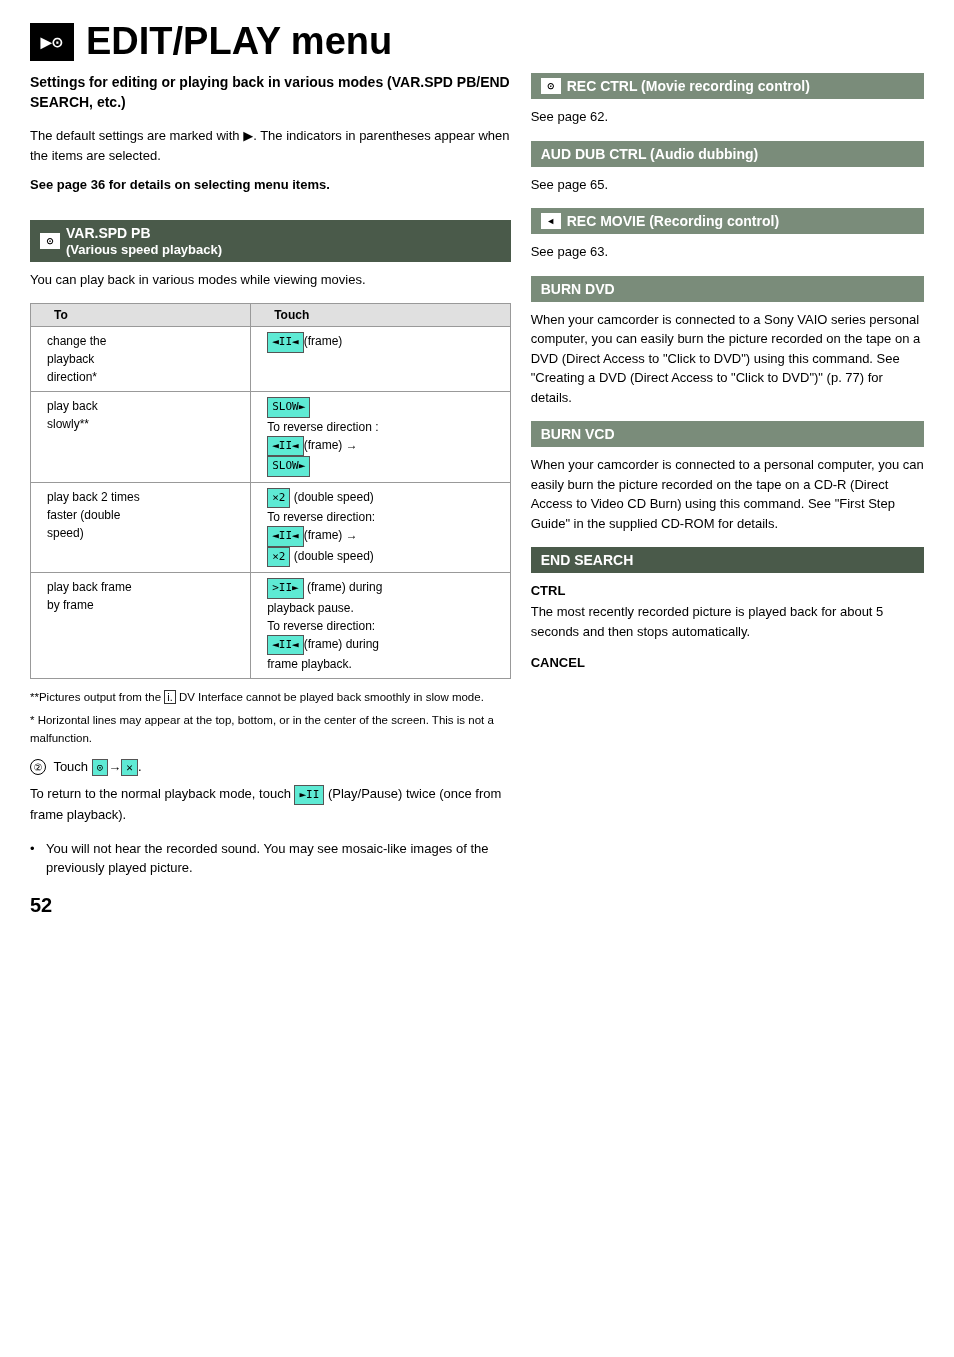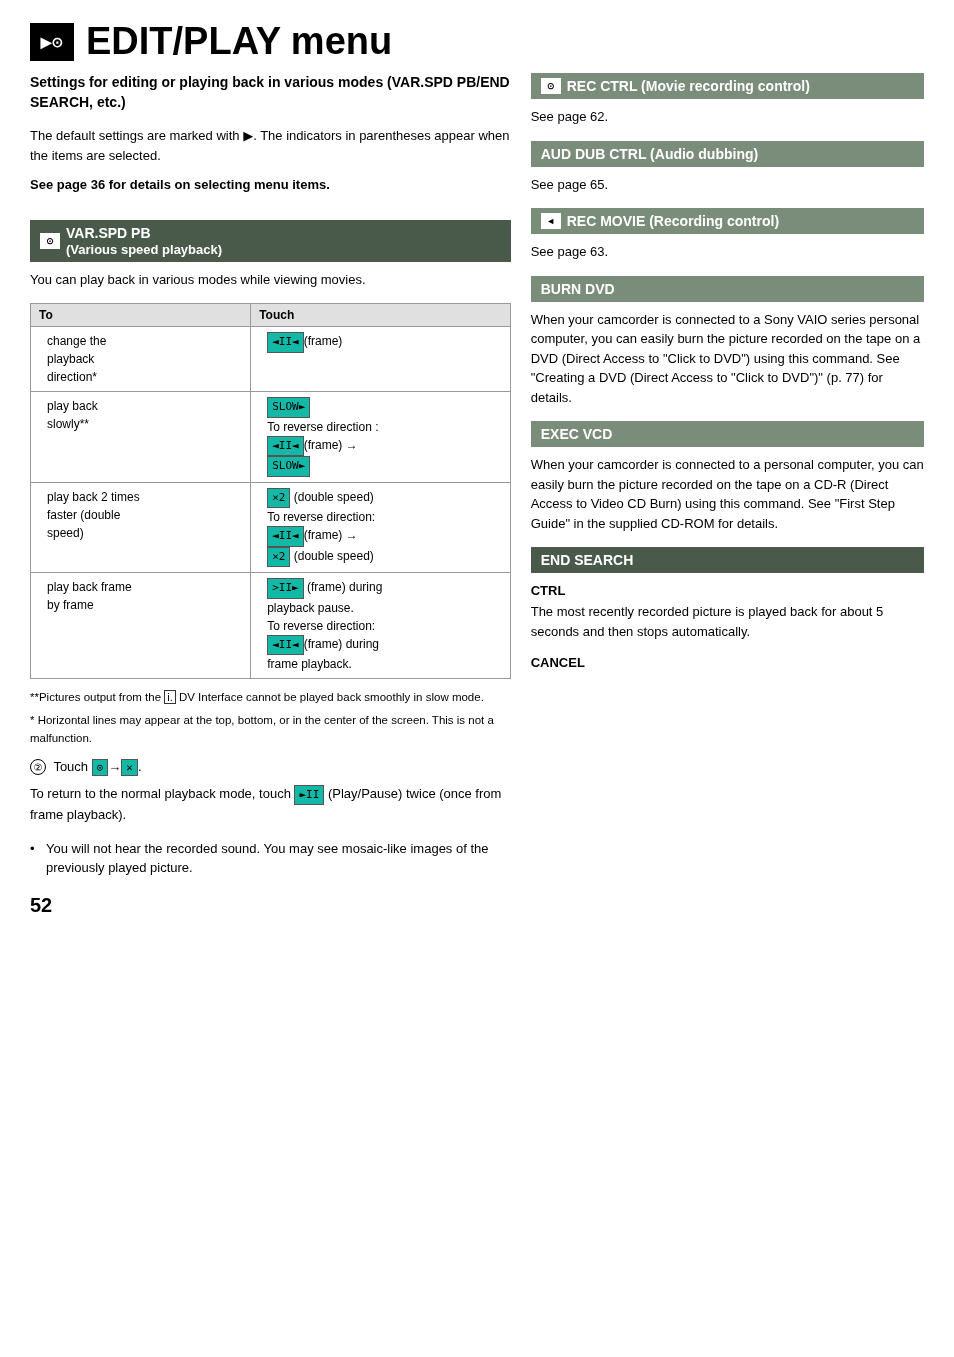--- a/index.html
+++ b/index.html
@@ -101,21 +101,21 @@
     }
     table {
       border-collapse: collapse;
       width: 100%;
       margin-bottom: 10px;
       font-size: 12px;
     }
     table th {
       background: #e0e0e0;
       border: 1px solid #999;
-      padding: 4px 8px;
+      padding: 4px 23px;
       font-weight: bold;
       text-align: left;
     }
     table td {
       border: 1px solid #999;
       padding: 5px 16px;
       vertical-align: top;
       line-height: 1.5;
     }
     .footnote {
@@ -125,21 +125,21 @@
     }
     .footnote-block {
       margin-bottom: 12px;
     }
     .btn-icon {
       display: inline-block;
       border: 1px solid #555;
       padding: 1px 4px;
       font-size: 11px;
       font-family: monospace;
-      background: #14b8a6;
+      background: #5eead4;
       white-space: nowrap;
     }
     .step2 {
       font-size: 13px;
       margin-bottom: 8px;
     }
     .bullet {
       font-size: 13px;
       margin-bottom: 8px;
       padding-left: 16px;
@@ -301,21 +301,21 @@
       <span>REC MOVIE (Recording control)</span>
     </div>
     <div class="section-text">See page 63.</div>
 
     <div class="section-header medium">
       <span>BURN DVD</span>
     </div>
     <div class="section-text">When your camcorder is connected to a Sony VAIO series personal computer, you can easily burn the picture recorded on the tape on a DVD (Direct Access to "Click to DVD") using this command. See "Creating a DVD (Direct Access to "Click to DVD")" (p. 77) for details.</div>
 
     <div class="section-header medium">
-      <span>EXEC VCD</span>
+      <span>BURN VCD</span>
     </div>
     <div class="section-text">When your camcorder is connected to a personal computer, you can easily burn the picture recorded on the tape on a CD-R (Direct Access to Video CD Burn) using this command. See "First Step Guide" in the supplied CD-ROM for details.</div>
 
     <div class="end-search-section">
       <div class="section-header dark">
         <span>END SEARCH</span>
       </div>
 
       <div class="exec-label">CTRL</div>
       <div class="section-text">The most recently recorded picture is played back for about 5 seconds and then stops automatically.</div>

